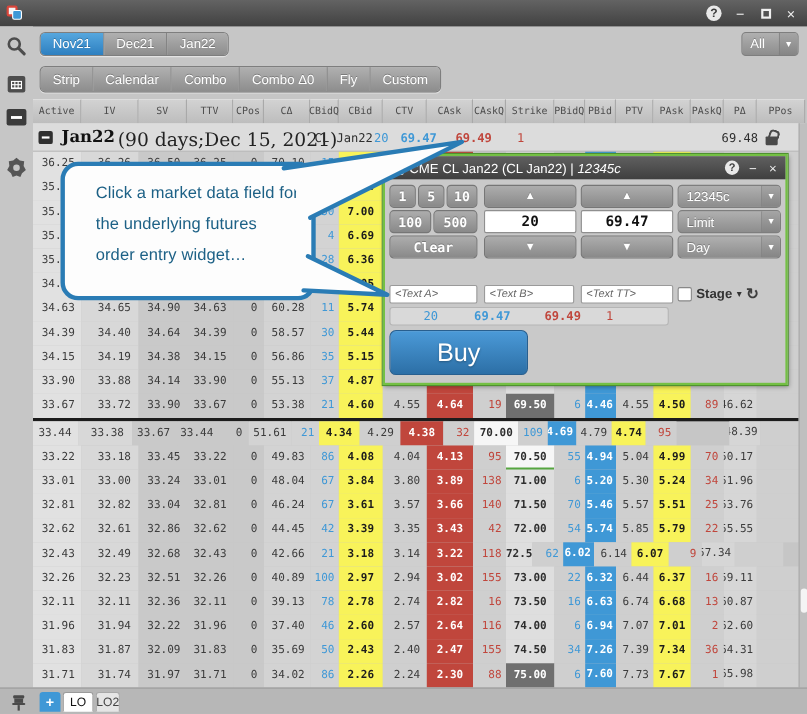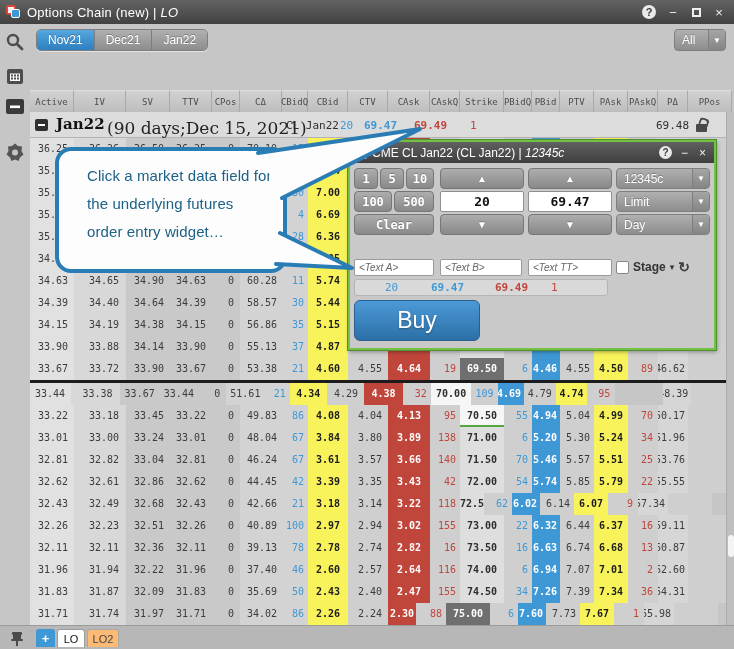--- a/index.html
+++ b/index.html
@@ -102,21 +102,21 @@
   .footer { position:absolute; left:0; top:625px; width:734px; height:24px; background:#b7b7b7; border-top:1px solid #9b9b9b; }
   .pin { position:absolute; left:10px; top:5px; width:14px; height:14px; cursor:pointer; }
   .pin .head { position:absolute; left:2px; top:1px; width:10px; height:3px; background:#4a4a4a; border-radius:1px; }
   .pin .mid  { position:absolute; left:3px; top:4px; width:8px; height:4px; background:#4a4a4a; }
   .pin .base { position:absolute; left:1px; top:8px; width:12px; height:2px; background:#4a4a4a; border-radius:1px; }
   .pin .stem { position:absolute; left:6px; top:10px; width:2px; height:5px; background:#4a4a4a; }
   .ftab { position:absolute; top:3px; height:18px; font-size:11px; display:flex; align-items:center;
     justify-content:center; border-radius:3px 3px 0 0; cursor:pointer; }
   .ftab.add { left:36px; width:19px; background:#3f98d6; color:#fff; font-weight:bold; font-size:13px; }
   .ftab.sel { left:57px; width:28px; background:#fff; color:#111; border:1px solid #9b9b9b; border-bottom:none; }
-  .ftab.plain { left:87px; width:32px; background:#fdba74; color:#444; border:1px solid #a8a8a8; border-bottom:none; }
+  .ftab.plain { left:87px; width:22px; background:#e5e5e5; color:#444; border:1px solid #a8a8a8; border-bottom:none; }
 
   
   .bubble { position:absolute; left:55px; top:147px; width:232px; height:126px; background:#fdfdfd;
     border:4px solid #2a7cb5; border-radius:16px; z-index:30; }
   .bubble-text { padding:11px 0 0 28px; font-size:15px; line-height:28px; color:#1d6186; letter-spacing:.1px; }
   #tails { position:absolute; left:0; top:0; width:734px; height:649px; z-index:31; pointer-events:none; }
 
   
   .widget { position:absolute; left:348px; top:140px; width:368px; height:210px; background:#c9c9c9;
     border:2px solid #74c044; box-shadow:0 0 0 1px #4f9130, 1px 2px 4px rgba(0,0,0,.35); z-index:20; }
@@ -157,23 +157,20 @@
 </head>
 <body>
 
 <div id="window">
 
   <div class="titlebar">
     <div class="tt-logo">
         <span class="sq1"></span>
         <span class="sq2"></span>
       </div>
-    <div class="win-title">
-      <span>Options Chain (new) | </span><span class="it">LO</span>
-    </div>
     <div class="spacer"></div>
     <div class="tb-help">?</div>
     <div class="tb-ico">−</div>
     <div class="tb-ico tb-max">
         <i></i>
       </div>
     <div class="tb-ico">×</div>
   </div>
 
   <div class="tabs-row">
@@ -181,20 +178,30 @@
       <div class="grp-btn sel">Nov21</div>
       <div class="grp-btn">Dec21</div>
       <div class="grp-btn">Jan22</div>
     </div>
     <div class="dd" style="position:absolute; right:8px; top:5px; width:52px; height:22px;">
       <span class="lab">All</span>
         <span class="caret">▼</span>
     </div>
   </div>
 
+  <div class="strat-row">
+    <div class="btn-group" style="left:36px; top:4px; height:24px;">
+      <div class="grp-btn">Strip</div>
+      <div class="grp-btn">Calendar</div>
+      <div class="grp-btn">Combo</div>
+      <div class="grp-btn">Combo Δ0</div>
+      <div class="grp-btn">Fly</div>
+      <div class="grp-btn">Custom</div>
+    </div>
+  </div>
 
   <div class="rail">
     <svg class="rail-ico" style="top:8px;" viewBox="0 0 20 20">
       <circle cx="8" cy="8" r="5" fill="none" stroke="#4d4d4d" stroke-width="2.4"></circle>
       <line x1="12" y1="12" x2="17" y2="17" stroke="#4d4d4d" stroke-width="2.8" stroke-linecap="round"></line>
     </svg>
     <svg class="rail-ico" style="top:42px;" viewBox="0 0 20 20">
       <rect x="2" y="3" width="16" height="15" rx="2" fill="#4d4d4d"></rect>
       <rect x="4.5" y="7" width="11" height="8.5" fill="#fff"></rect>
       <rect x="4.5" y="7" width="11" height="8.5" fill="none" stroke="#4d4d4d" stroke-width="1"></rect>
@@ -698,21 +705,21 @@
       <div class="trow">
         <div class="cell c-active" style="width: 44px;">31.71</div>
         <div class="cell c-iv" style="width: 52px;">31.74</div>
         <div class="cell c-sv" style="width: 44px;">31.97</div>
         <div class="cell c-ttv" style="width: 42px;">31.71</div>
         <div class="cell c-cpos" style="width: 28px;">0</div>
         <div class="cell c-cdelta" style="width: 42px;">34.02</div>
         <div class="cell c-cbidq" style="width: 26px;">86</div>
         <div class="cell c-cbid" style="width: 40px;">2.26</div>
         <div class="cell c-ctv" style="width: 40px;">2.24</div>
-        <div class="cell c-cask" style="width: 28px; text-align: center;">2.30</div>
+        <div class="cell c-cask" style="width: 42px; text-align: center;">2.30</div>
         <div class="cell c-caskq" style="width: 30px;">88</div>
         <div class="cell c-strike dark" style="width: 44px;">75.00</div>
         <div class="cell c-pbidq" style="width: 28px;">6</div>
         <div class="cell c-pbid" style="width: 28px;">7.60</div>
         <div class="cell c-ptv" style="width: 34px;">7.73</div>
         <div class="cell c-pask" style="width: 34px;">7.67</div>
         <div class="cell c-paskq" style="width: 30px;">1</div>
         <div class="cell c-pdelta" style="width: 30px;">65.98</div>
         <div class="cell c-ppos" style="width: 44px;"></div>
       </div>

